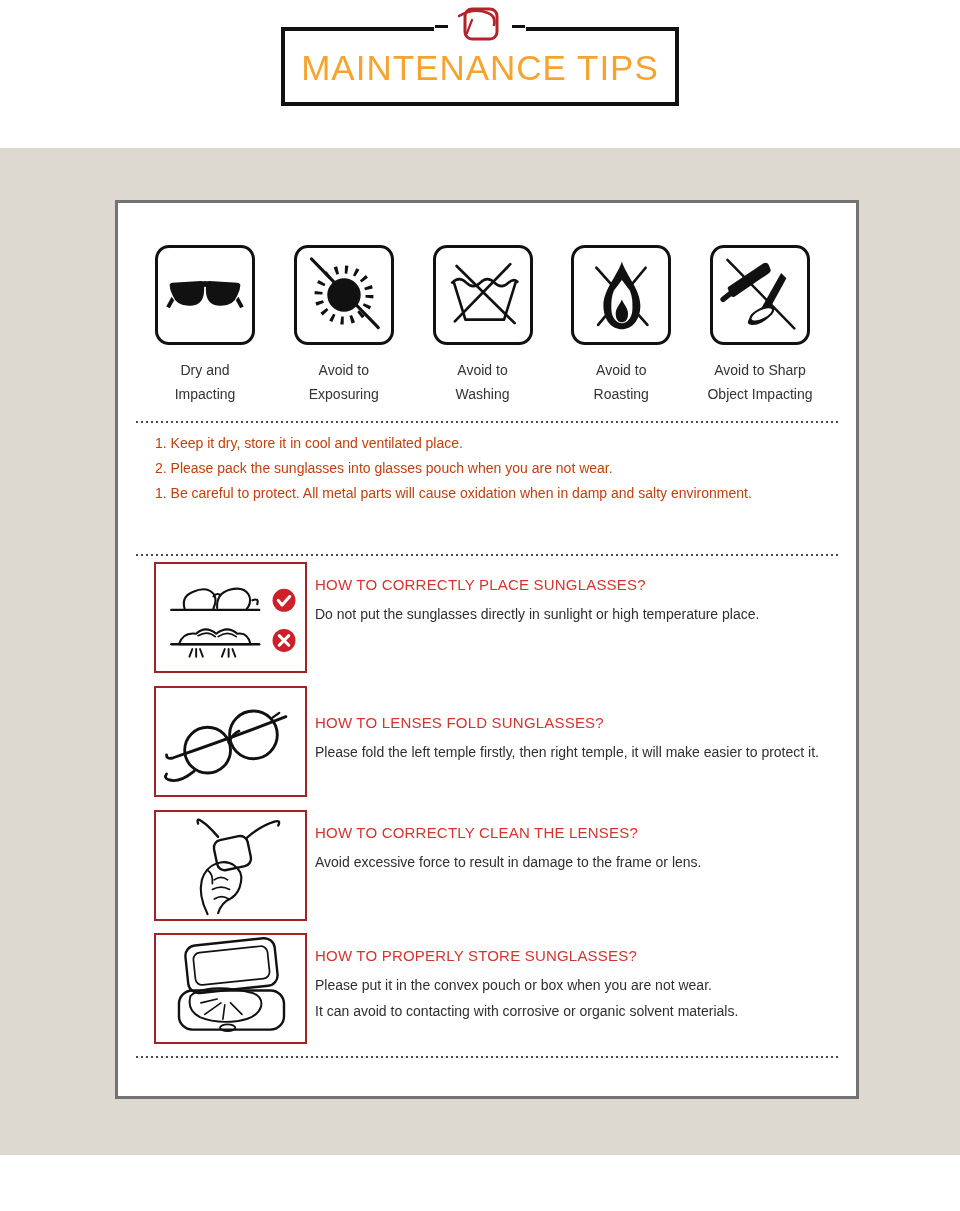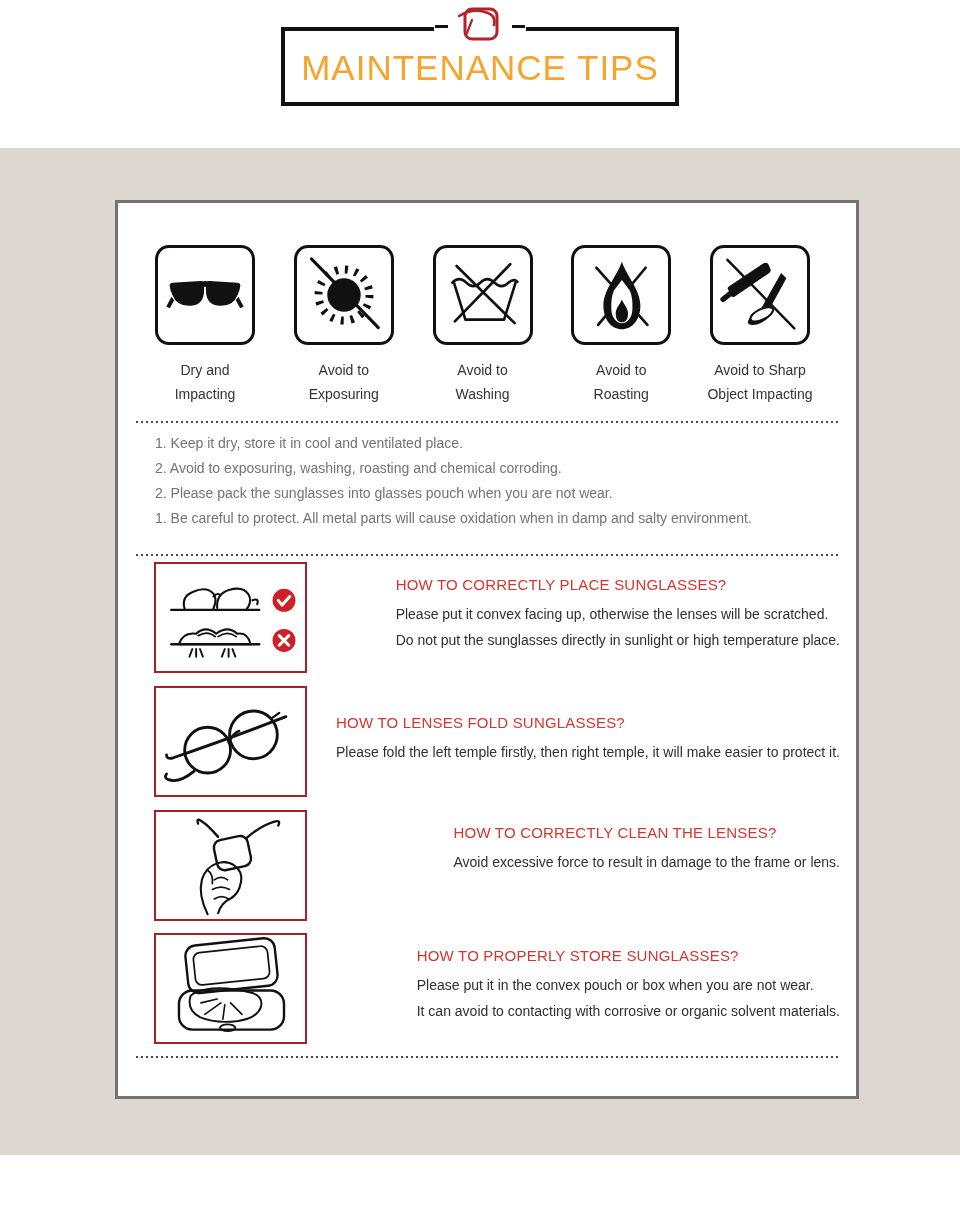--- a/index.html
+++ b/index.html
@@ -25,23 +25,23 @@
   .care-box { width:100px; height:100px; border:3px solid #111; border-radius:14px; background:#fff;
               display:flex; align-items:center; justify-content:center; }
   .care-label { margin-top:13px; width:150px; margin-left:-25px; margin-right:-25px; text-align:center;
                 font-size:14px; color:#333; line-height:24px; white-space:nowrap; }
 
   .dots { position:absolute; left:18px; right:16px; height:2px;
           background:repeating-linear-gradient(to right,#4a4a4a 0 2px,transparent 2px 5px); }
   .dots.d1 { top:218px; } .dots.d2 { top:351px; } .dots.d3 { top:853px; }
 
   .tips-list { position:absolute; left:37px; top:228px; }
-  .tips-list .tip { font-size:14px; color:#737373; line-height:25px; }
-
-  .section { position:absolute; left:36px; right:16px; display:flex;justify-content:space-between; }
+  .tips-list .tip { font-size:14px; color:#c2410c; line-height:25px; }
+
+  .section { position:absolute; left:36px; right:22px; display:flex; }
   .section.s1 { top:359px; } .section.s2 { top:483px; } .section.s3 { top:607px; } .section.s4 { top:730px; }
   .ill-box { flex:0 0 153px; width:153px; height:111px; border:2.5px solid #a42125; background:#fff;
              display:flex; align-items:center; justify-content:center; }
   .sec-text { margin-left:8px; padding-top:14px; }
   .section.s2 .sec-text { padding-top:28px; }
   .sec-heading { color:#d43530; font-size:15px; letter-spacing:0.2px; margin-bottom:8px; }
   .sec-line { font-size:14px; color:#2f2f2f; line-height:26px; }
 
   svg .st { stroke:#111; fill:none; stroke-linecap:round; stroke-linejoin:round; }
 </style>
@@ -147,21 +147,20 @@
         </div>
       </div>
 
 
     </div>
 
     <div class="dots d1"></div>
 
     <div class="tips-list">
       <div class="tip">1. Keep it dry, store it in cool and ventilated place.</div>
-      <div class="tip">2. Avoid to exposuring, washing, roasting and chemical corroding.</div>
       <div class="tip">2. Please pack the sunglasses into glasses pouch when you are not wear.</div>
       <div class="tip">1. Be careful to protect. All metal parts will cause oxidation when in damp and salty environment.</div>
     </div>
 
     <div class="dots d2"></div>
 
     <div class="section s1">
       <div class="ill-box">
         <svg width="148" height="106" viewBox="0 0 153 111">
           <line x1="14" y1="47" x2="106" y2="47" class="st" stroke-width="2.5"></line>
@@ -174,21 +173,20 @@
           <line x1="14" y1="83" x2="106" y2="83" class="st" stroke-width="2.5"></line>
           <path d="M22,83 Q26,70 40,72 Q50,63 61,72 Q73,63 83,72 Q94,70 97,83 Z" class="st" stroke-width="2.2"></path>
           <path d="M42,74 Q52,68 60,75 M63,75 Q73,68 82,75" class="st" stroke-width="1.8"></path>
           <path d="M36,88 L33,96 M40,88 L40,96 M44,88 L47,96 M70,88 L67,96 M74,88 L74,96 M78,88 L81,96" class="st" stroke-width="2"></path>
           <circle cx="132" cy="79" r="12" fill="#ce2028"></circle>
           <path d="M127,74 l10,10 M137,74 l-10,10" fill="none" stroke="#fff" stroke-width="3.2" stroke-linecap="round"></path>
         </svg>
       </div>
       <div class="sec-text">
         <div class="sec-heading">HOW TO CORRECTLY PLACE SUNGLASSES?</div>
-        <div class="sec-line">Please put it convex facing up, otherwise the lenses will be scratched.</div>
         <div class="sec-line">Do not put the sunglasses directly in sunlight or high temperature place.</div>
       </div>
     </div>
 
     <div class="section s2">
       <div class="ill-box">
         <svg width="148" height="106" viewBox="0 0 153 111">
           <circle cx="52" cy="64" r="24" class="st" stroke-width="3"></circle>
           <circle cx="100" cy="48" r="25" class="st" stroke-width="3"></circle>
           <path d="M74,56 Q79,46 85,44" class="st" stroke-width="2.6"></path>

